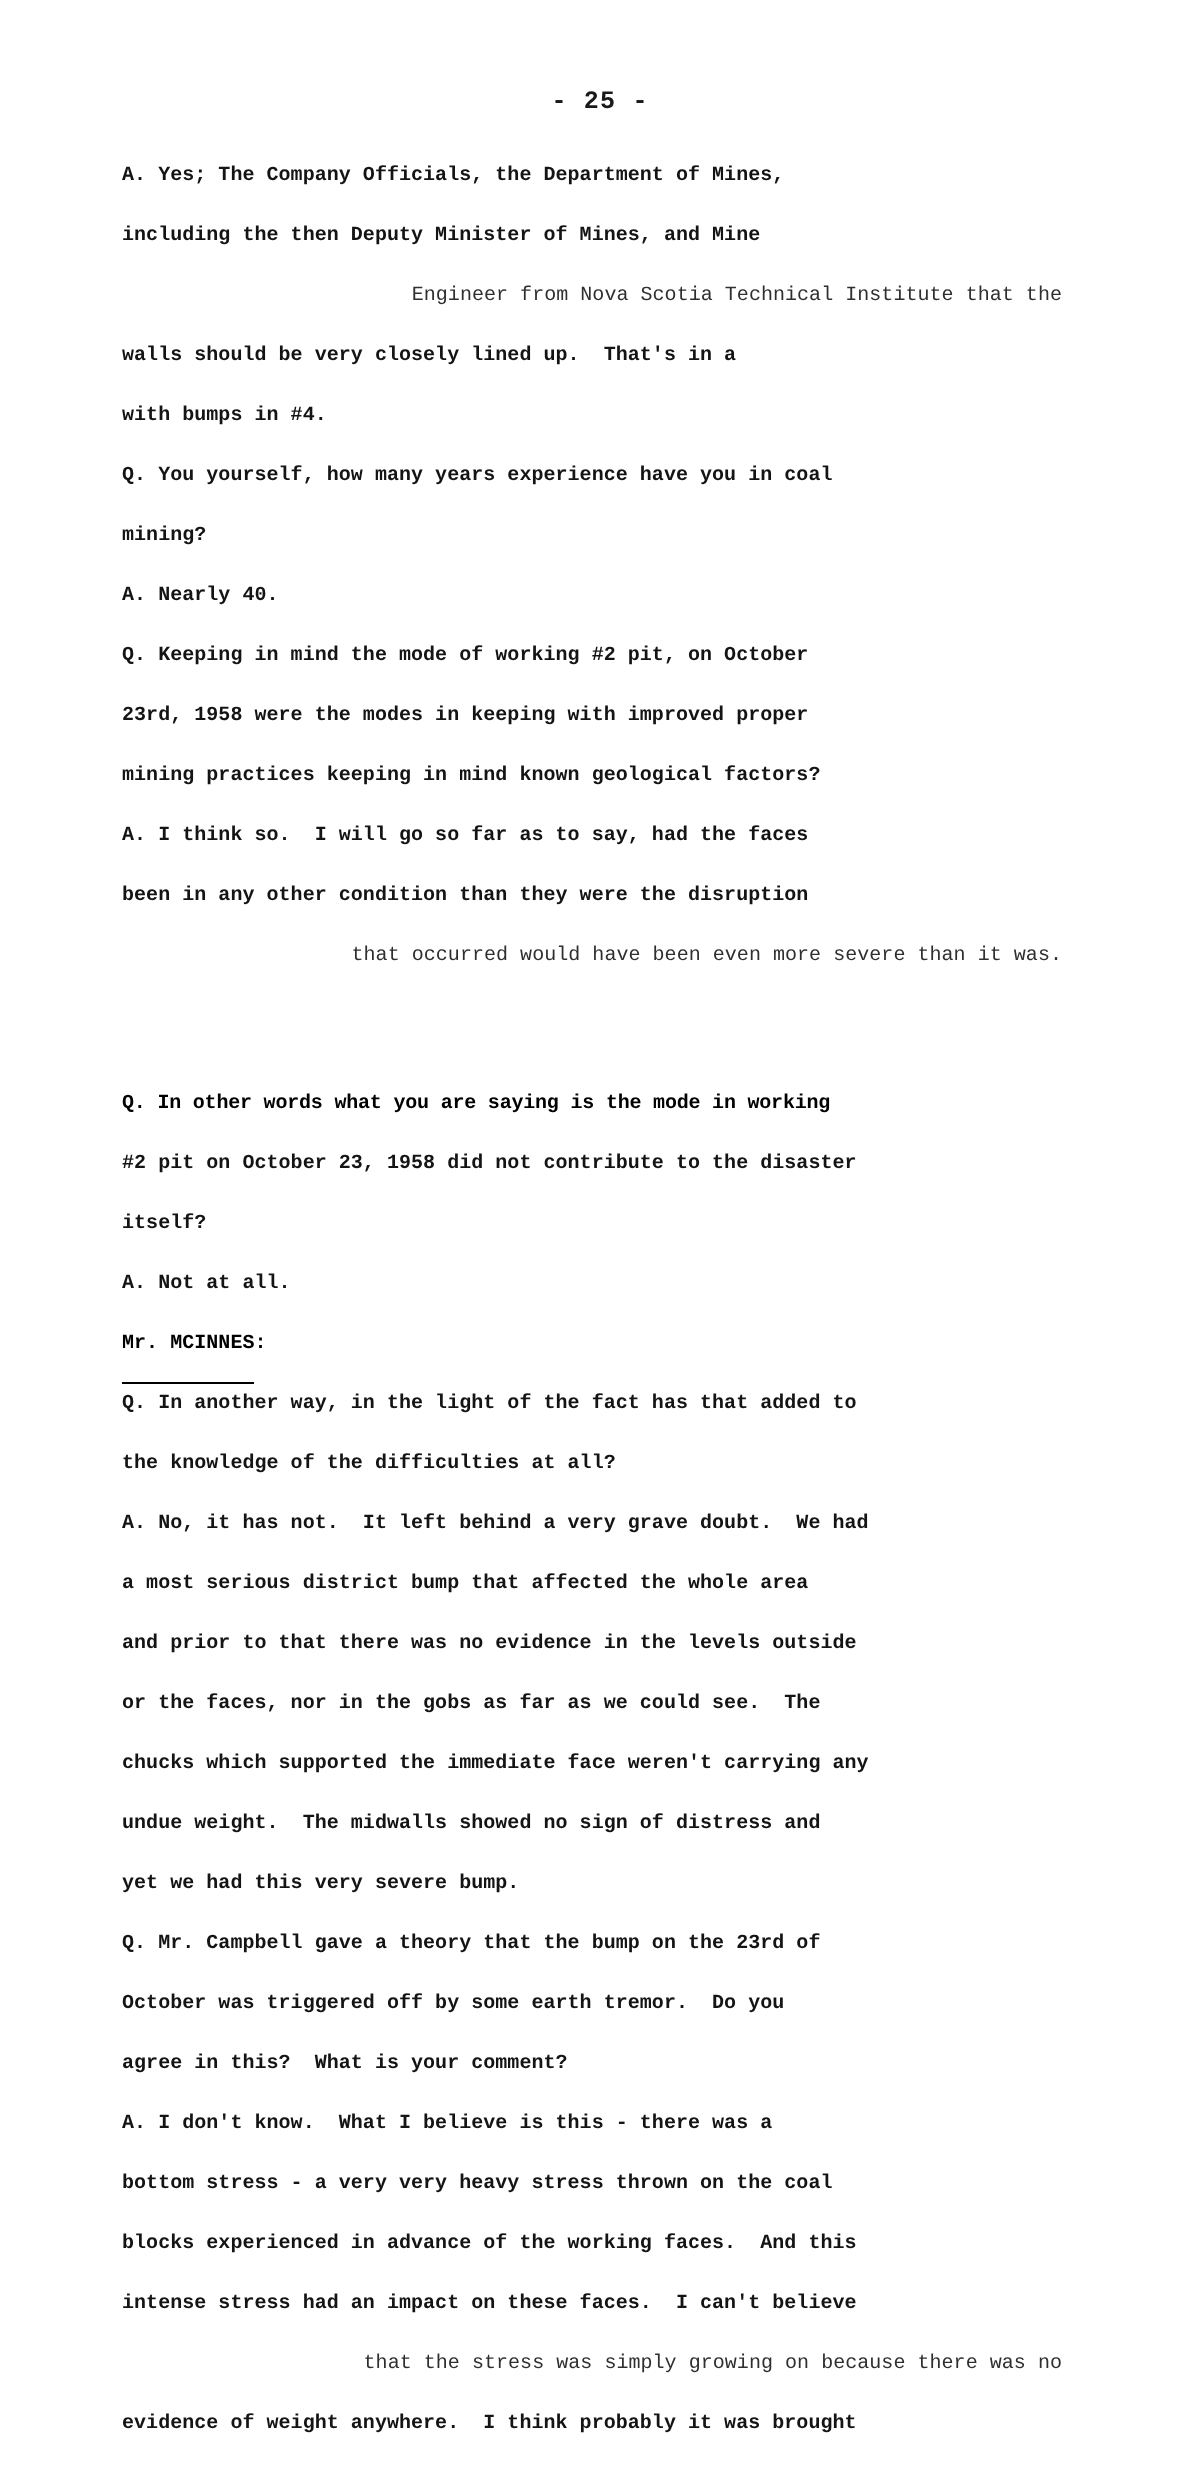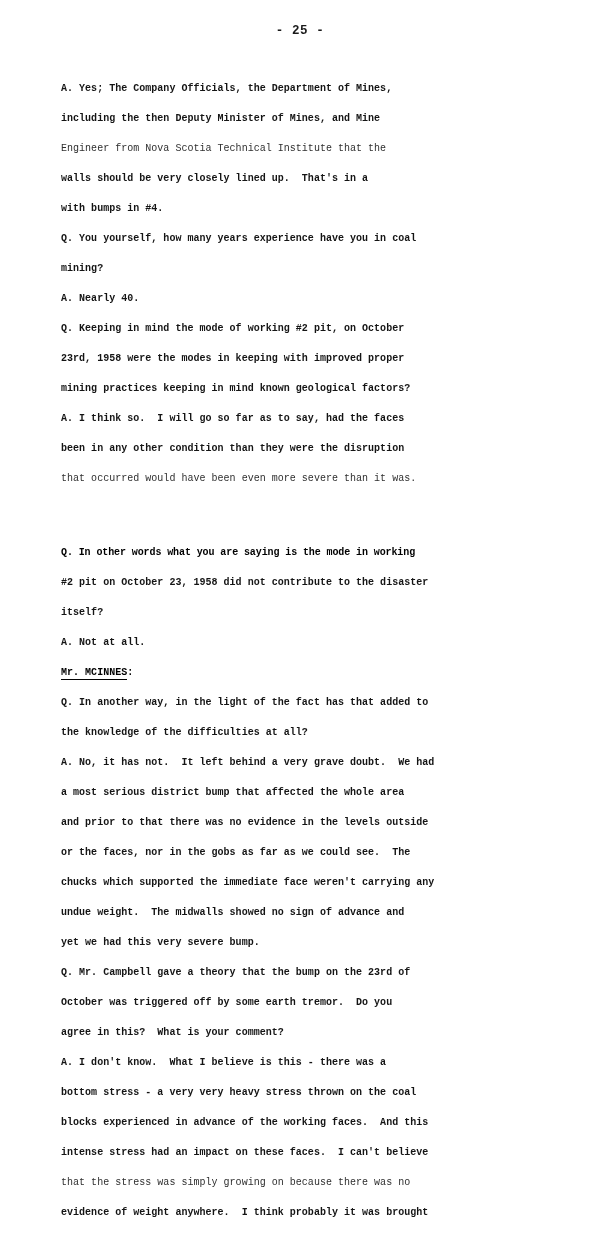--- a/index.html
+++ b/index.html
@@ -20,21 +20,21 @@
 
   .page {
     position: absolute;
     inset: 0;
     background: #ffffff;
   }
 
   
   .page-number {
     position: absolute;
-    top: 24px;
+    top: 44px;
     left: 0;
     width: 600px;
     text-align: center;
     font-size: 12.5px;
     letter-spacing: 0.6px;
     font-weight: 700;
     color: #1a1a1a;
     white-space: pre;
   }
 
@@ -53,38 +53,39 @@
     letter-spacing: 0.02px;
     white-space: pre;
     color: #141414;
     font-weight: 600;
   }
 
   
   .line.faint {
     color: #2f2f2f;
     font-weight: 500;
+    text-align: right;
   }
 
   
   .line.heavy {
     color: #000000;
     font-weight: 800;
     letter-spacing: -0.1px;
     margin-top: 44px;
   }
 
   
   .line.speaker {
     font-weight: 800;
     color: #000000;
   }
   .line.speaker .u {
     border-bottom: 1.6px solid #000000;
-    padding-bottom: 1px;
+    padding-bottom: 13px;
   }
 </style>
 </head>
 <body>
 
 <div class="page">
 
   <div class="page-number">- 25 -</div>
 
   <div class="body-text">
@@ -107,21 +108,21 @@
       <div class="line">itself?</div>
       <div class="line">A. Not at all.</div>
       <div class="line speaker"><span class="u">Mr. MCINNES</span>:</div>
       <div class="line">Q. In another way, in the light of the fact has that added to</div>
       <div class="line">the knowledge of the difficulties at all?</div>
       <div class="line">A. No, it has not.  It left behind a very grave doubt.  We had</div>
       <div class="line">a most serious district bump that affected the whole area</div>
       <div class="line">and prior to that there was no evidence in the levels outside</div>
       <div class="line">or the faces, nor in the gobs as far as we could see.  The</div>
       <div class="line">chucks which supported the immediate face weren't carrying any</div>
-      <div class="line">undue weight.  The midwalls showed no sign of advance and</div>
+      <div class="line">undue weight.  The midwalls showed no sign of distress and</div>
       <div class="line">yet we had this very severe bump.</div>
       <div class="line">Q. Mr. Campbell gave a theory that the bump on the 23rd of</div>
       <div class="line">October was triggered off by some earth tremor.  Do you</div>
       <div class="line">agree in this?  What is your comment?</div>
       <div class="line">A. I don't know.  What I believe is this - there was a</div>
       <div class="line">bottom stress - a very very heavy stress thrown on the coal</div>
       <div class="line">blocks experienced in advance of the working faces.  And this</div>
       <div class="line">intense stress had an impact on these faces.  I can't believe</div>
       <div class="line faint">that the stress was simply growing on because there was no</div>
       <div class="line">evidence of weight anywhere.  I think probably it was brought</div>

